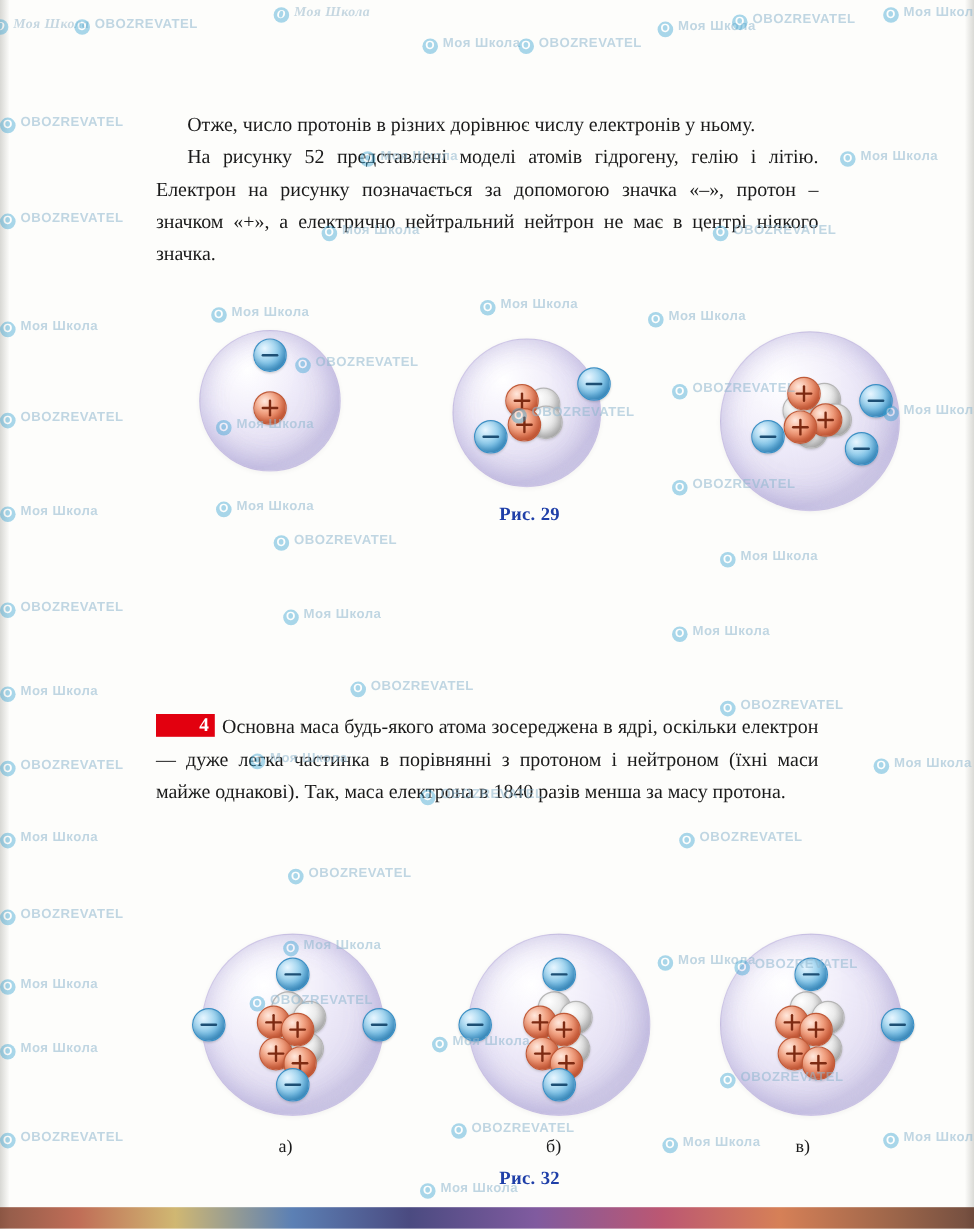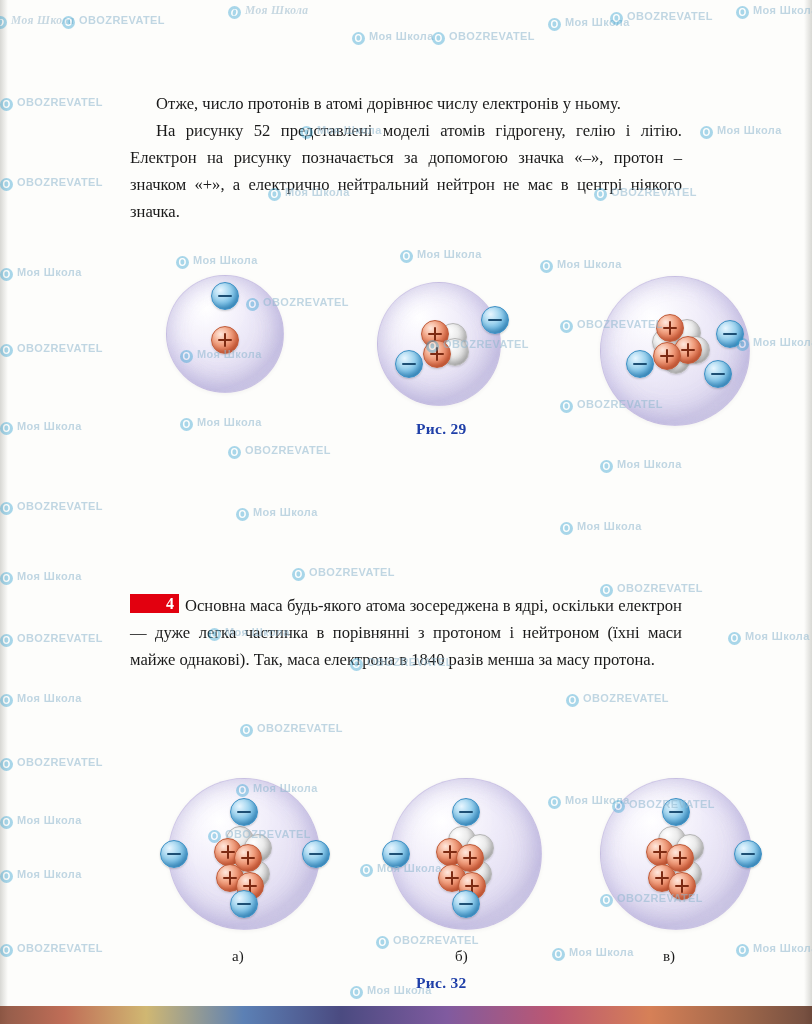--- a/index.html
+++ b/index.html
@@ -197,21 +197,21 @@
 </style>
 </head>
 <body>
 
 <div class="page">
   <div class="page-edge-left"></div>
   <div class="page-edge-right"></div>
 
   <div class="content">
 
-    <p class="para indent" style="left:130px; top:90px; width:552px;">Отже, число протонів в атомі дорівнює числу електронів у ньому.</p>
+    <p class="para indent" style="left:130px; top:90px; width:552px;">Отже, число протонів в різних дорівнює числу електронів у ньому.</p>
 
     <p class="para indent" style="left:130px; top:117px; width:552px;">На рисунку 52 представлені моделі атомів гідрогену, гелію і літію. Електрон на рисунку позначається за допомогою значка «–», протон – значком «+», а електрично нейтральний нейтрон не має в центрі ніякого значка.</p>
 
     <div class="atom" style="left:166px; top:275px; width:118px; height:118px;">
       <div class="shell" style="left:0; top:0; width:116px; height:116px;"></div>
       <div class="proton" style="left:45px; top:51px;"></div>
       <div class="electron" style="left:45px; top:7px;"></div>
     </div>
 
     <div class="atom" style="left:377px; top:282px; width:130px; height:124px;">

